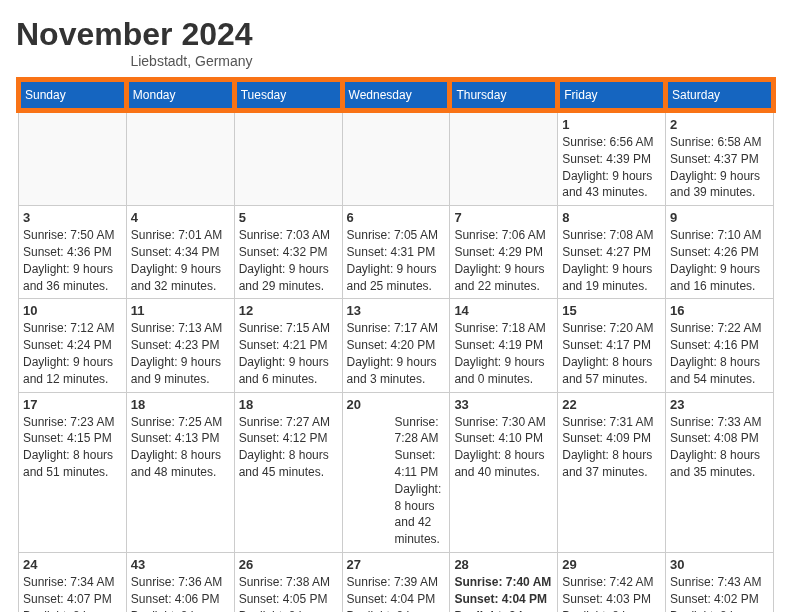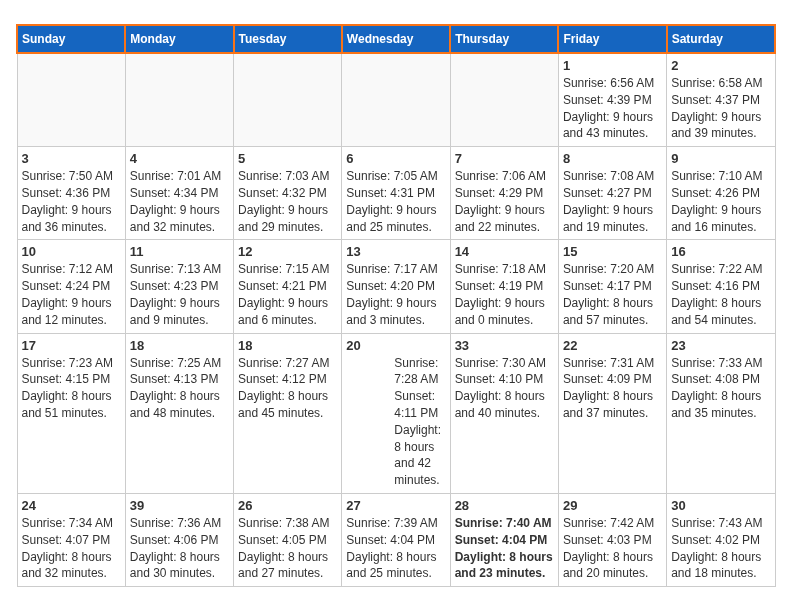--- a/index.html
+++ b/index.html
@@ -44,24 +44,24 @@
     }
     table {
       width: 100%;
       border-collapse: collapse;
       table-layout: fixed;
     }
     th {
       background: #1565c0;
       color: #fff;
       font-size: 12px;
-      font-weight: bold;
+      font-weight: normal;
       padding: 6px 4px;
       text-align: left;
-      border: 2px solid #f97316;
+      border: 5px solid #f97316;
     }
     td {
       border: 1px solid #ccc;
       vertical-align: top;
       padding: 4px;
       font-size: 10px;
       color: #333;
       height: 85px;
       background: #fff;
     }
@@ -77,20 +77,24 @@
     .day-info {
       font-size: 12px;
       color: #333;
       line-height: 1.4;
     }
   </style>
 </head>
 <body>
 
 <div class="header">
+  <div class="title-block">
+    <div class="month-title">November 2024</div>
+    <div class="location">Liebstadt, Germany</div>
+  </div>
 </div>
 
 <table>
   <thead>
     <tr>
     <th>Sunday</th>
         <th>Monday</th>
         <th>Tuesday</th>
         <th>Wednesday</th>
         <th>Thursday</th>
@@ -251,21 +255,21 @@
         </td>
       </tr>
       <tr>
         <td>
           <div class="day-num">24</div>
           <div class="day-info" style="white-space: pre-line;">Sunrise: 7:34 AM
 Sunset: 4:07 PM
 Daylight: 8 hours and 32 minutes.</div>
         </td>
         <td>
-          <div class="day-num">39</div>
+          <div class="day-num">43</div>
           <div class="day-info" style="white-space: pre-line;">Sunrise: 7:36 AM
 Sunset: 4:06 PM
 Daylight: 8 hours and 30 minutes.</div>
         </td>
         <td>
           <div class="day-num">26</div>
           <div class="day-info" style="white-space: pre-line;">Sunrise: 7:38 AM
 Sunset: 4:05 PM
 Daylight: 8 hours and 27 minutes.</div>
         </td>

